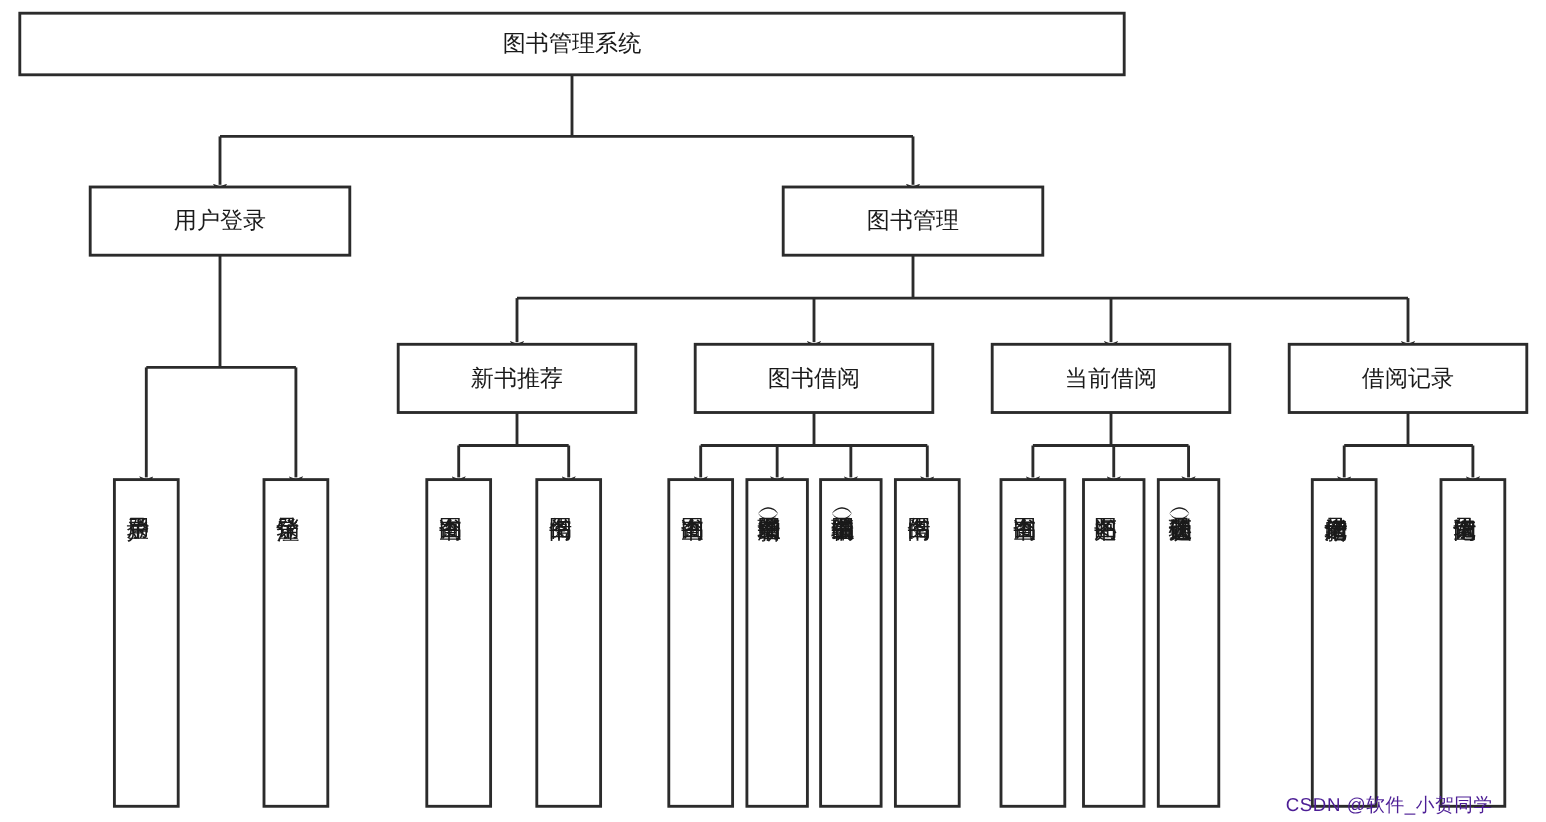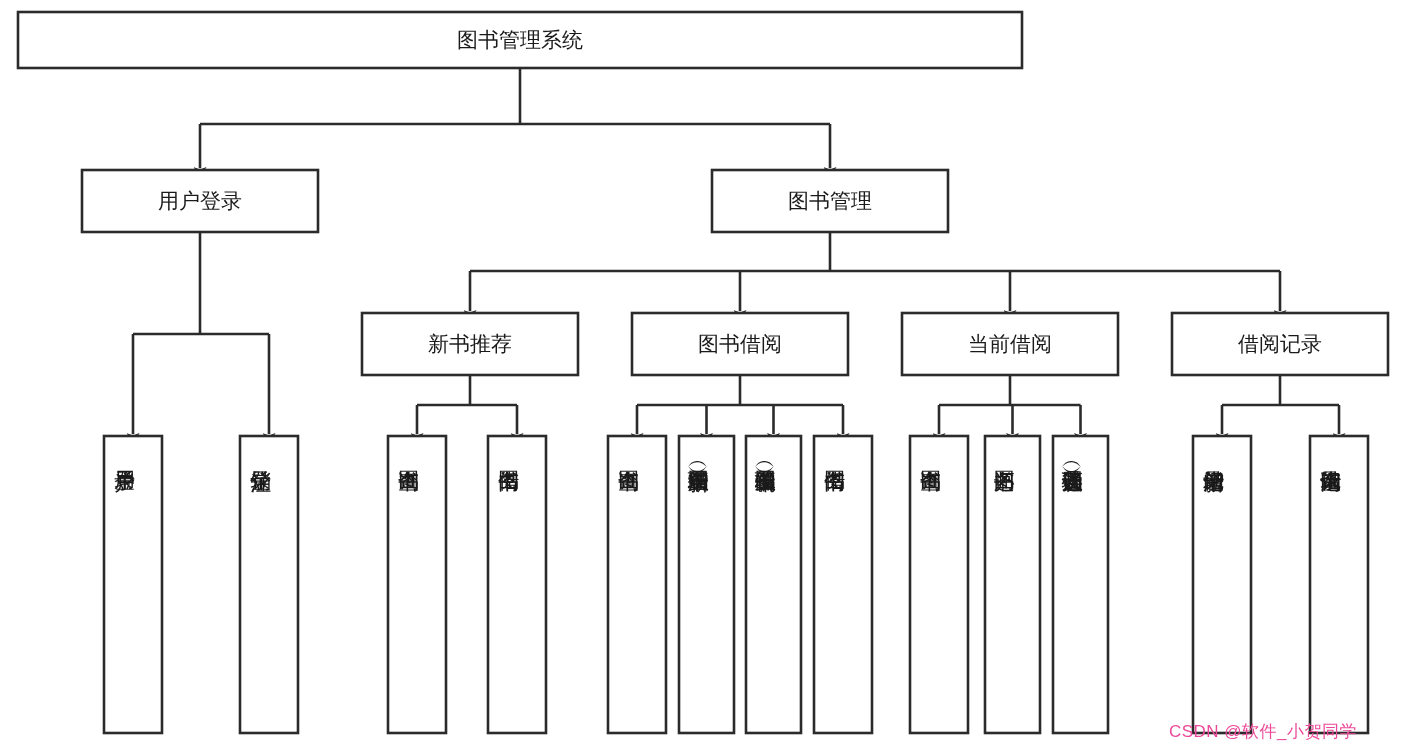--- a/index.html
+++ b/index.html
@@ -55,21 +55,21 @@
     text-orientation: upright;
     text-anchor: middle;
     white-space: pre;
   }
   .watermark {
     position: absolute;
     right: 8px;
     bottom: 4px;
     font-family: "Liberation Sans", "DejaVu Sans", sans-serif;
     font-size: 17px;
-    color: #ec4899;
+    color: #4c1d95;
     letter-spacing: 0.5px;
     user-select: none;
     white-space: nowrap;
   }
 </style>
 </head>
 <body>
 
 <div id="diagram-root">
 

